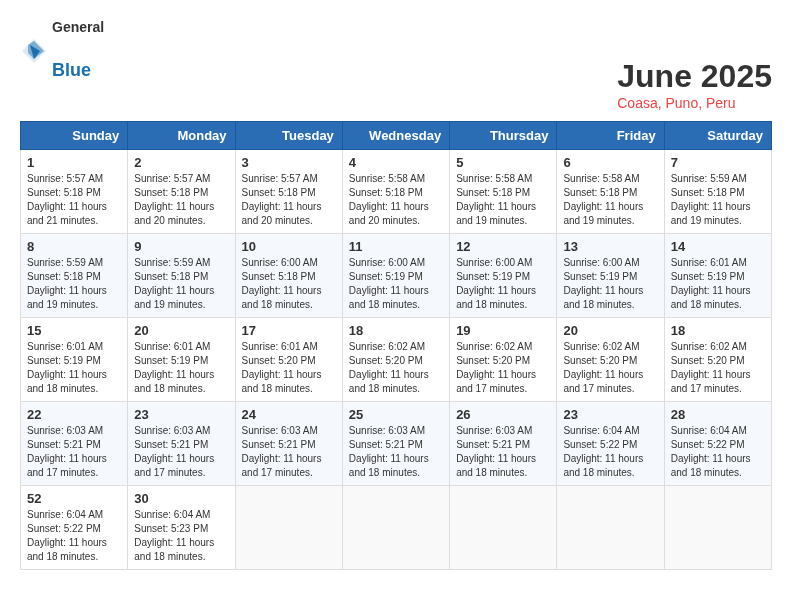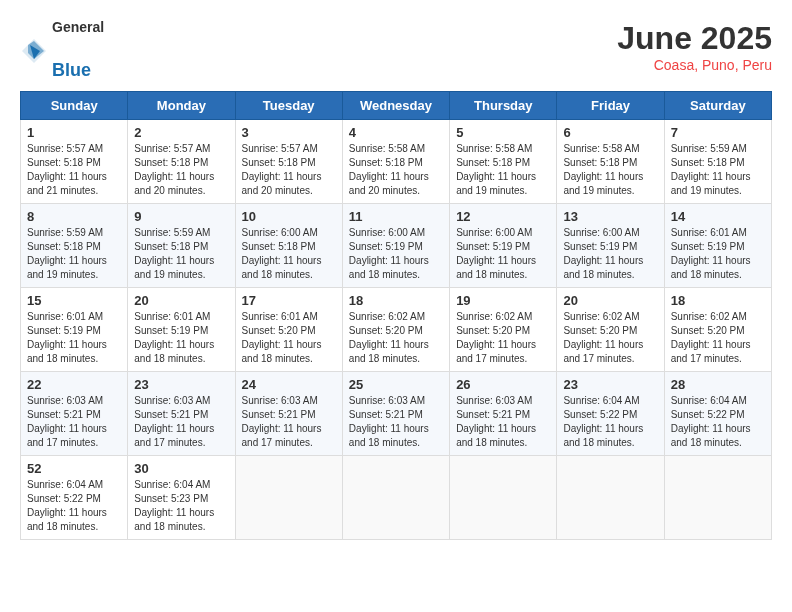--- a/index.html
+++ b/index.html
@@ -35,40 +35,40 @@
       font-weight: bold;
       color: #1a6faf;
       margin-top: 26px;
     }
     .logo-icon {
       width: 28px;
       height: 28px;
       margin-right: 4px;
     }
     .title-area {
-      text-align: right;
+      margin-top: 38px;
     }
     .month-title {
       font-size: 32px;
       font-weight: bold;
       color: #333;
     }
     .location {
       font-size: 14px;
       color: #ef4444;
     }
     .calendar {
       width: 100%;
       border-collapse: collapse;
       border: 1px solid #ccc;
     }
     .calendar th {
       background-color: #2a6db5;
       color: #fff;
-      text-align: center;
+      text-align: right;
       padding: 6px 8px;
       font-size: 13px;
       border: 1px solid #1a5a9a;
     }
     .calendar td {
       vertical-align: top;
       padding: 5px 6px;
       border: 1px solid #ddd;
       width: 14.28%;
       min-height: 80px;

